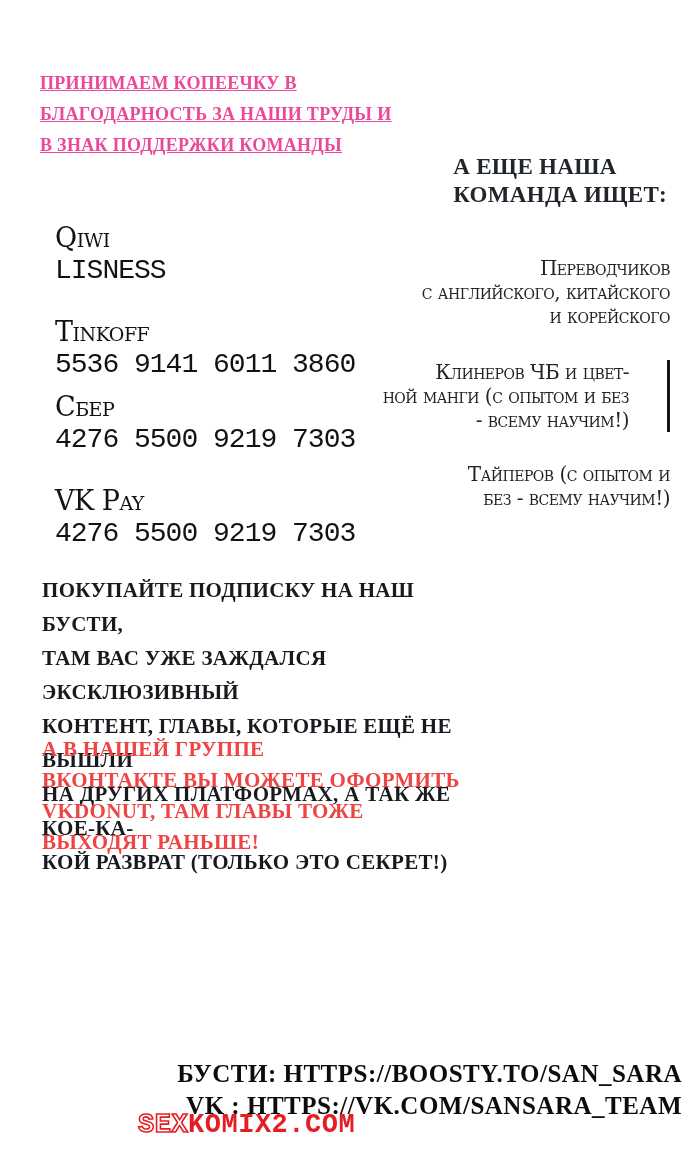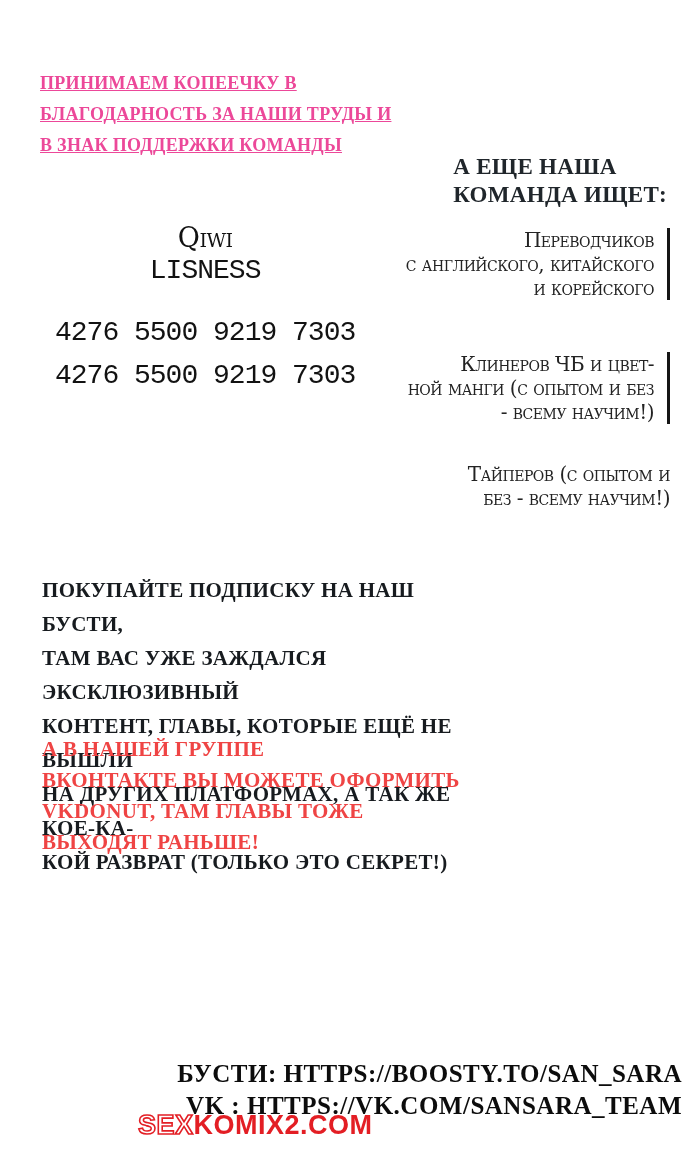--- a/index.html
+++ b/index.html
@@ -34,21 +34,21 @@
     text-decoration: underline;
   }
 
   
   .donations {
     position: absolute;
     left: 55px;
     top: 222px;
     color: #121212;
   }
-  .donation-item { margin-bottom: 28px; text-align: center; }
+  .donation-item { margin-bottom: 28px; }
   .donation-item:nth-child(2) { margin-bottom: 9px; }
   .donation-label {
     font-family: "DejaVu Serif", serif;
     font-variant: small-caps;
     font-size: 27px;
     line-height: 32px;
     letter-spacing: -0.5px;
   }
   .donation-value {
     font-family: Liberation Mono, monospace;
@@ -65,22 +65,22 @@
     font-size: 23px;
     line-height: 28px;
     color: #20262b;
   }
   .recruit-item {
     position: absolute;
     right: 30px;
     display: flex;
     align-items: stretch;
   }
-  .recruit-item-1 { top: 228px; }
-  .recruit-item-2 { top: 352px; }
+  .recruit-item-1 { top: 256px; flex-direction: column; }
+  .recruit-item-2 { top: 360px; gap: 25px; }
   .recruit-item-3 { top: 462px; flex-direction: column; }
   .recruit-text {
     font-family: "DejaVu Serif", serif;
     font-variant: small-caps;
     font-size: 20px;
     line-height: 24px;
     text-align: right;
     color: #232323;
     letter-spacing: -0.5px;
   }
@@ -122,21 +122,21 @@
     font-size: 25px;
     line-height: 32px;
     letter-spacing: 0.5px;
   }
 
   
   .watermark {
     position: absolute;
     left: 138px;
     top: 1110px;
-    font-family: Liberation Sans, sans-serif;
+    font-family: Liberation Mono, monospace;
     font-weight: 700;
     font-size: 27px;
     letter-spacing: 0.5px;
   }
   .watermark .wm-outline {
     color: #ffffff;
     -webkit-text-stroke: 1.6px #e31e24;
   }
   .watermark .wm-solid {
     color: #e31e24;
@@ -173,23 +173,29 @@
 без - всему научим!)</div>
     <div class="recruit-bar"></div>
   </div>
 
   <div class="donations">
     <div class="donation-item">
       <div class="donation-label">Qiwi</div>
       <div class="donation-value">LISNESS</div>
     </div>
     <div class="donation-item">
+      <div class="donation-label">Tinkoff</div>
+      <div class="donation-value">5536 9141 6011 3860</div>
+    </div>
+    <div class="donation-item">
+      <div class="donation-label">Сбер</div>
       <div class="donation-value">4276 5500 9219 7303</div>
     </div>
     <div class="donation-item">
+      <div class="donation-label">VK Pay</div>
       <div class="donation-value">4276 5500 9219 7303</div>
     </div>
   </div>
 
   <div class="boosty-note slab preline">ПОКУПАЙТЕ ПОДПИСКУ НА НАШ БУСТИ,
 ТАМ ВАС УЖЕ ЗАЖДАЛСЯ ЭКСКЛЮЗИВНЫЙ
 КОНТЕНТ, ГЛАВЫ, КОТОРЫЕ ЕЩЁ НЕ ВЫШЛИ
 НА ДРУГИХ ПЛАТФОРМАХ, А ТАК ЖЕ КОЕ-КА-
 КОЙ РАЗВРАТ (ТОЛЬКО ЭТО СЕКРЕТ!)</div>
 

